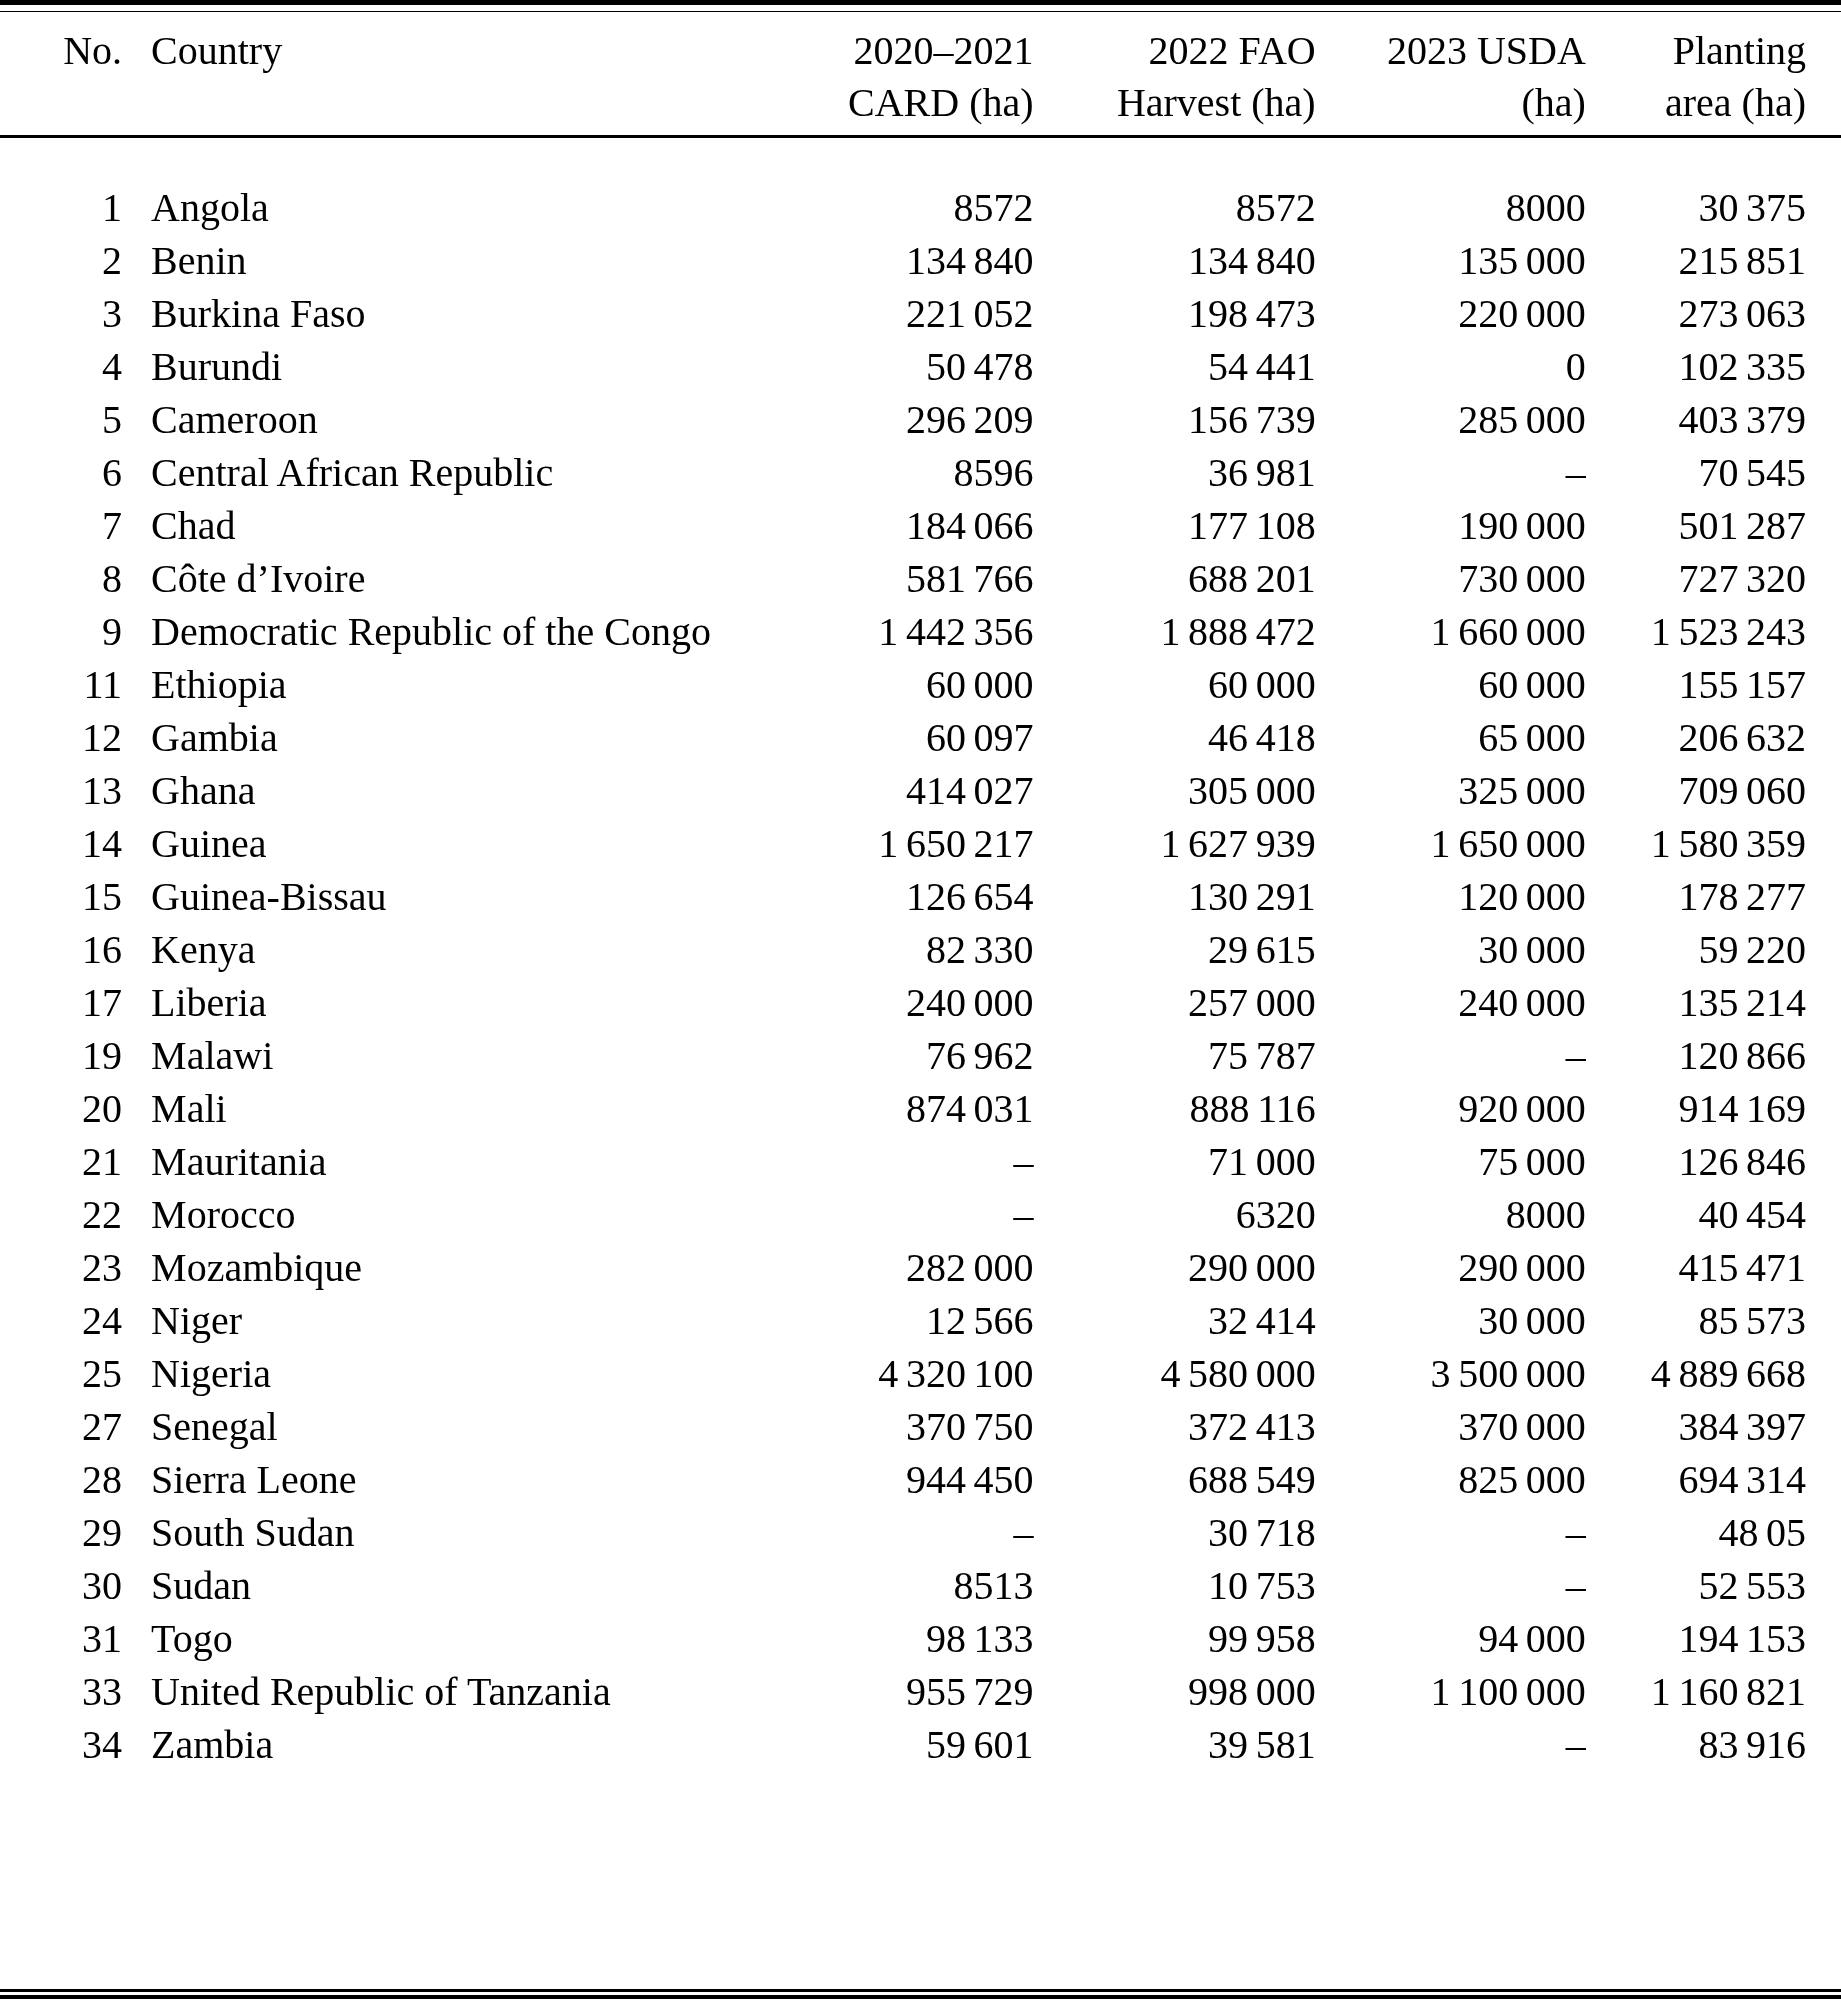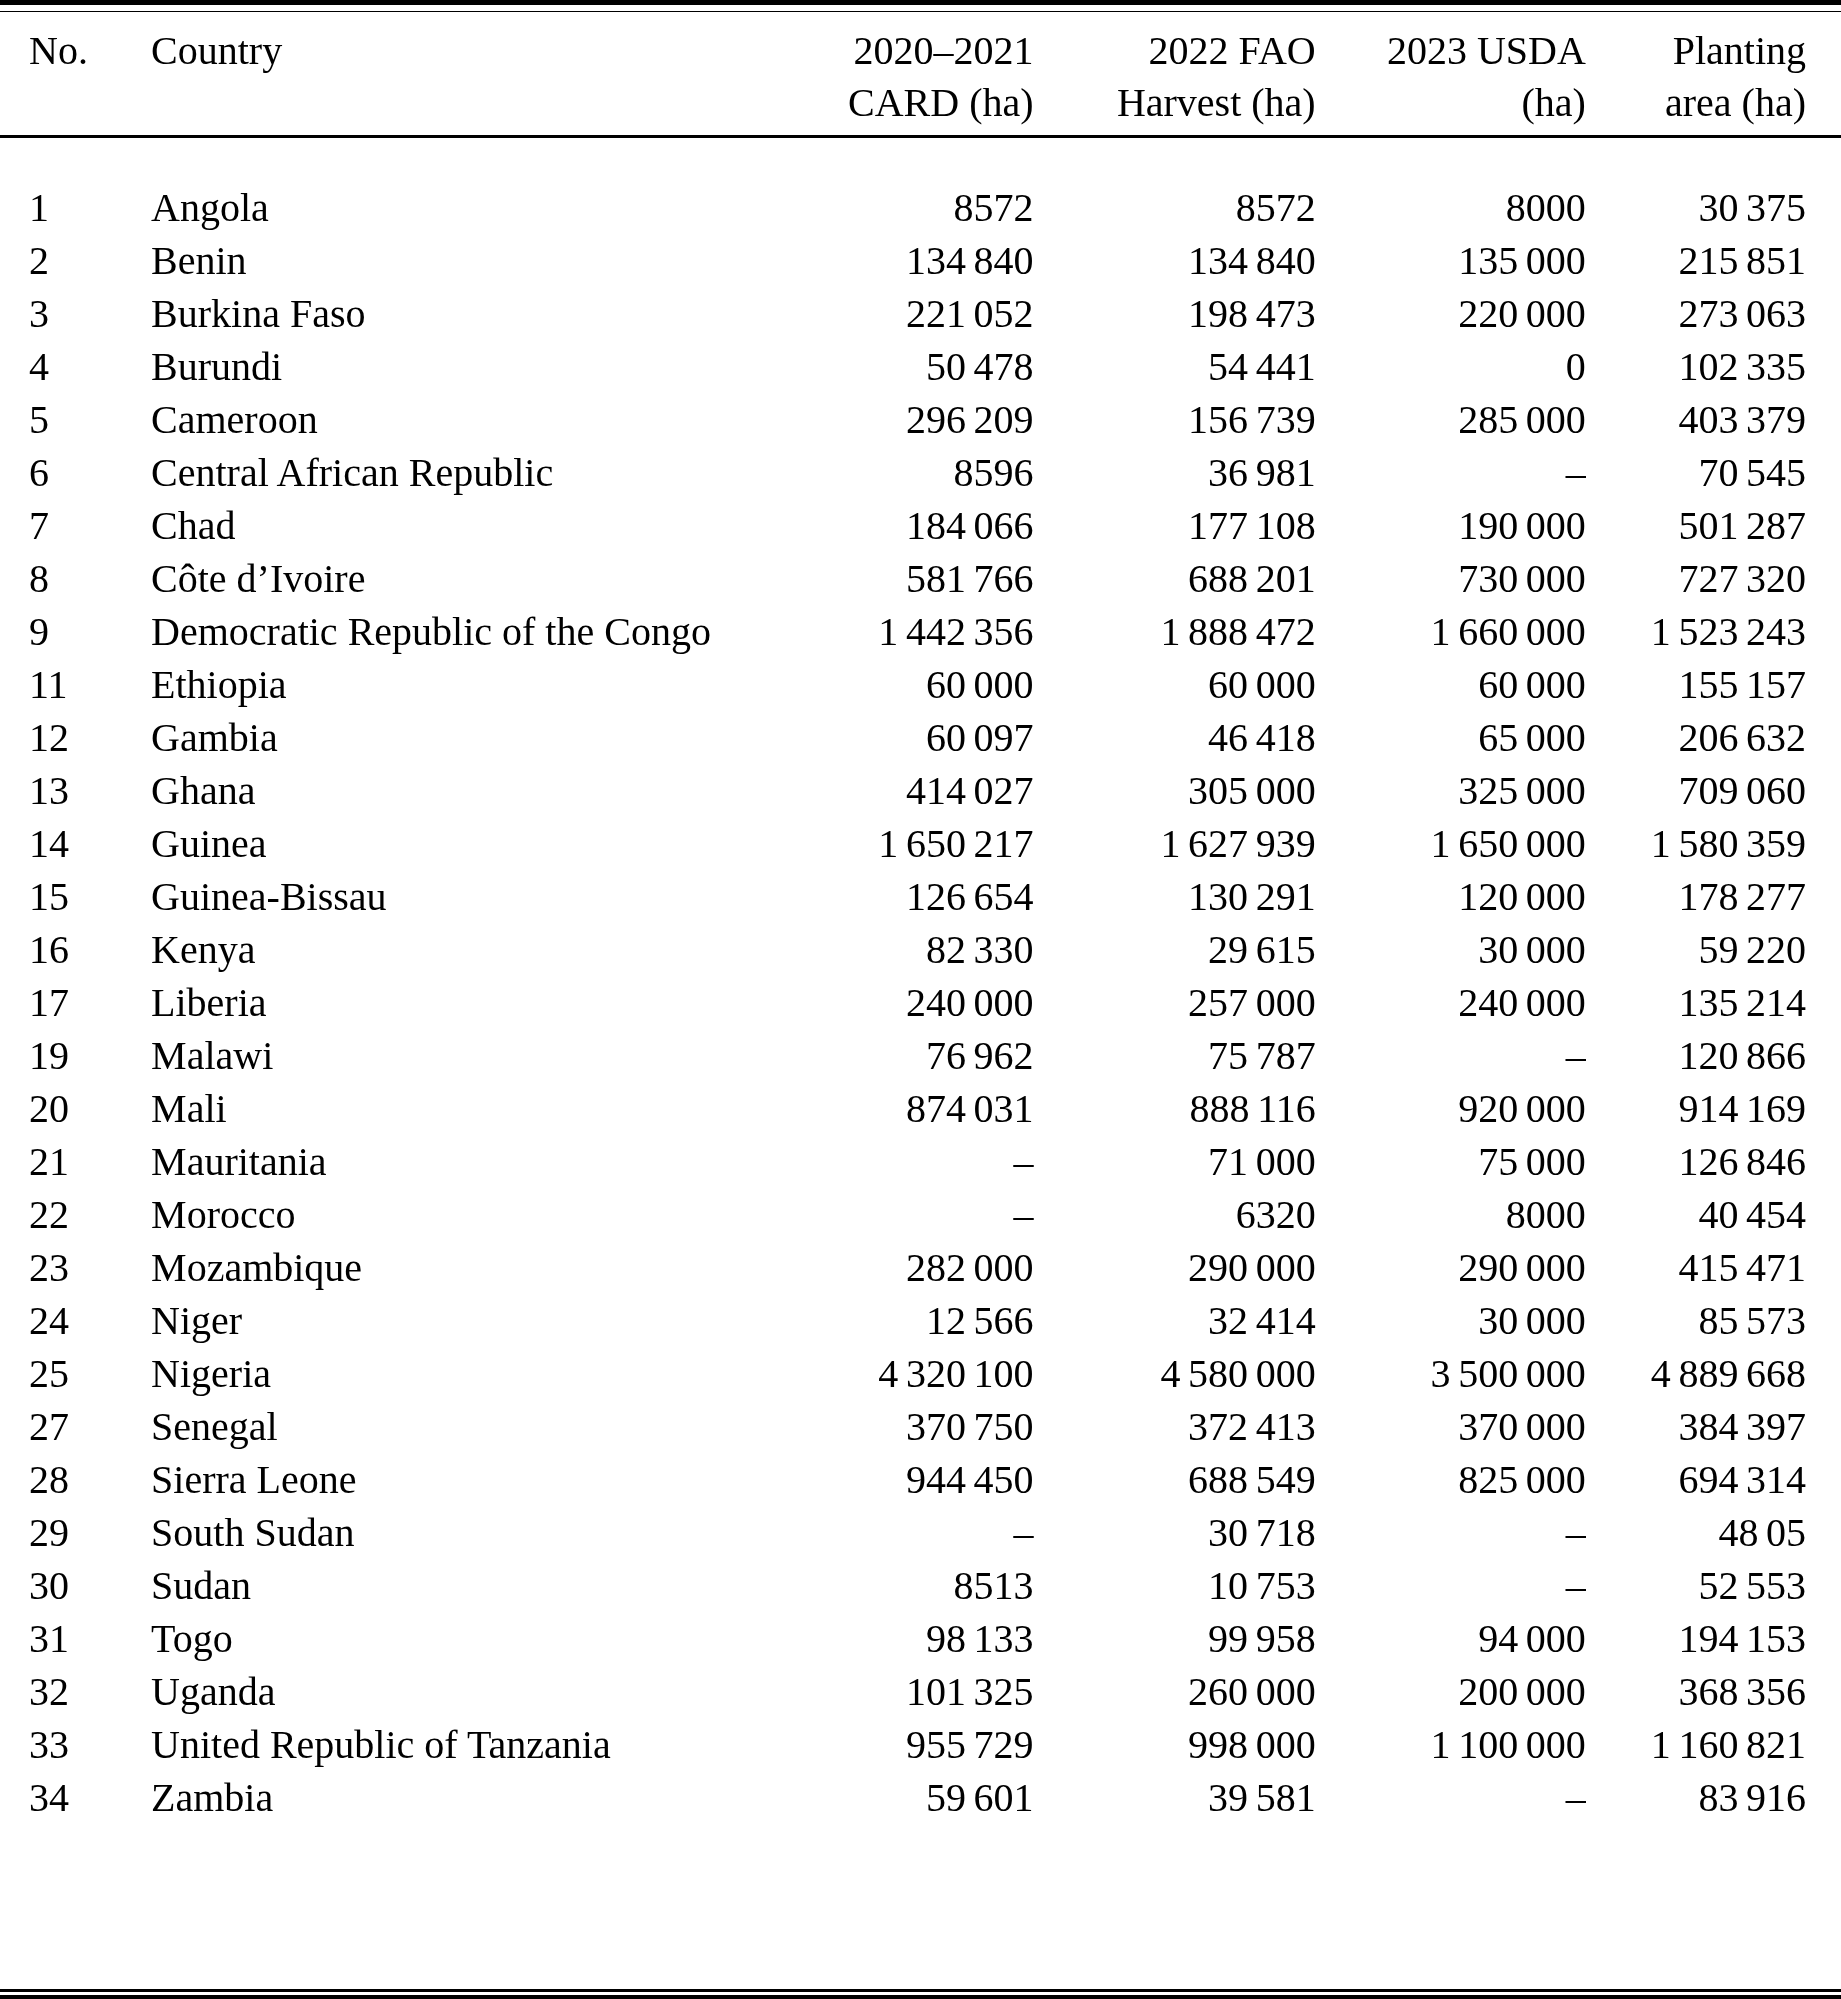--- a/index.html
+++ b/index.html
@@ -51,21 +51,21 @@
   .hline {
     display: block;
     line-height: 52px;
   }
   tbody td {
     height: 53px;
     line-height: 53px;
   }
   tbody tr:first-child td { padding-top: 18px; }
 
-  th:nth-child(1), td:nth-child(1) { text-align: left; padding-left: 29px; }
+  th:nth-child(1), td:nth-child(1) { text-align: right; padding-left: 29px; }
   th:nth-child(2), td:nth-child(2) { text-align: left; padding-left: 29px; margin-top: 16px; }
   th:nth-child(3), td:nth-child(3),
   th:nth-child(4), td:nth-child(4),
   th:nth-child(5), td:nth-child(5),
   th:nth-child(6), td:nth-child(6) { text-align: right; }
   th:nth-child(6), td:nth-child(6) { padding-right: 36px; }
 
   .num { word-spacing: -0.06em; }
 </style>
 </head>
@@ -327,28 +327,20 @@
         </tr>
         <tr>
           <td>31</td>
           <td>Togo</td>
           <td class="num">98 133</td>
           <td class="num">99 958</td>
           <td class="num">94 000</td>
           <td class="num">194 153</td>
         </tr>
         <tr>
-          <td>32</td>
-          <td>Uganda</td>
-          <td class="num">101 325</td>
-          <td class="num">260 000</td>
-          <td class="num">200 000</td>
-          <td class="num">368 356</td>
-        </tr>
-        <tr>
           <td>33</td>
           <td>United Republic of Tanzania</td>
           <td class="num">955 729</td>
           <td class="num">998 000</td>
           <td class="num">1 100 000</td>
           <td class="num">1 160 821</td>
         </tr>
         <tr>
           <td>34</td>
           <td>Zambia</td>

